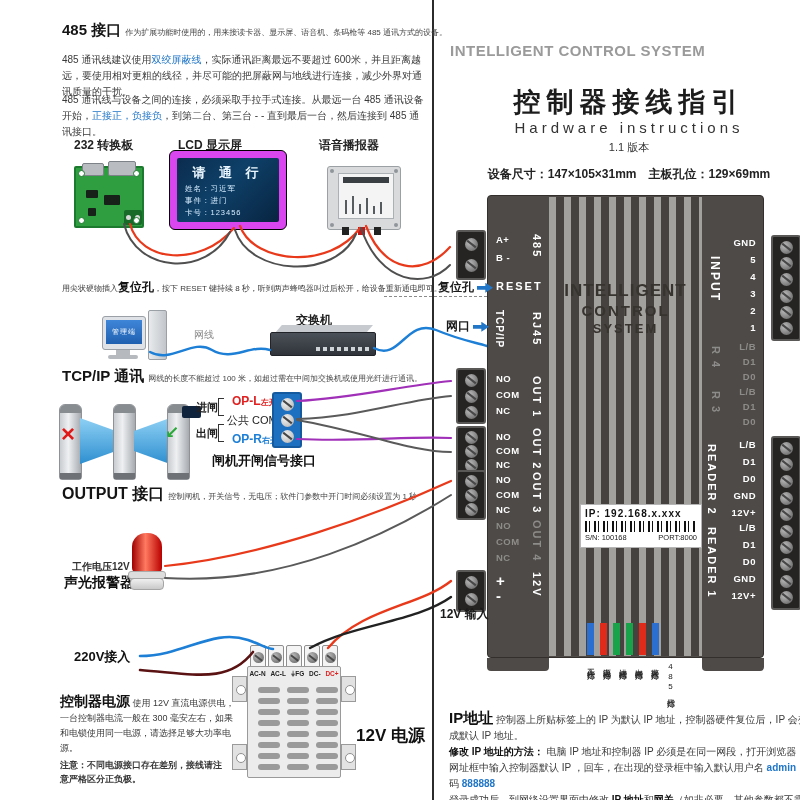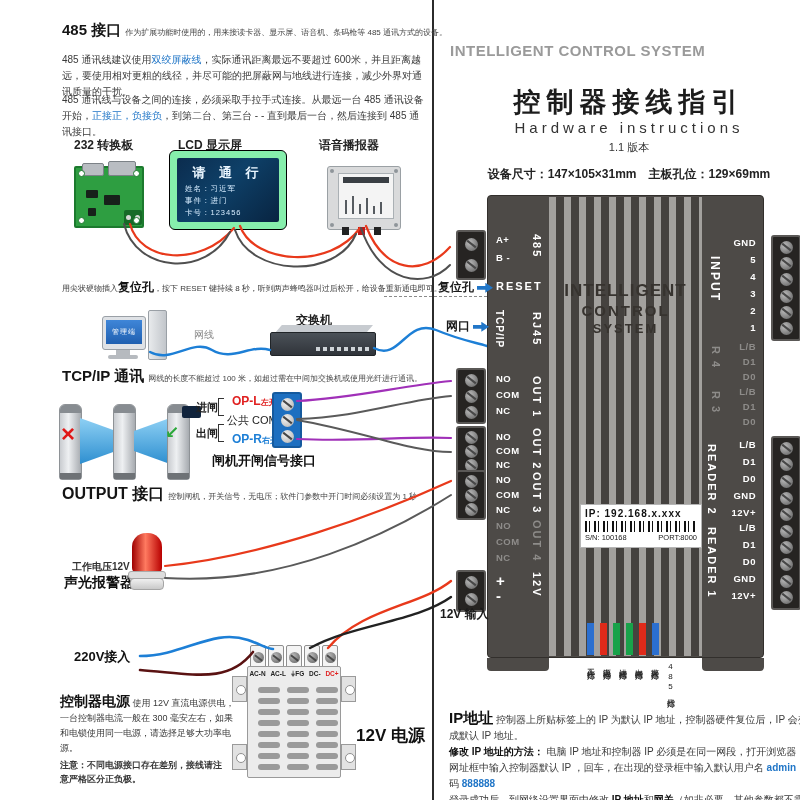--- a/index.html
+++ b/index.html
@@ -47,21 +47,21 @@
   .arrow{display:inline-block;width:16px;height:10px;background:#2176c7;vertical-align:middle;margin-left:3px;
          clip-path:polygon(0 32%,52% 32%,52% 0,100% 50%,52% 100%,52% 68%,0 68%);}
   .callout{position:absolute;font-size:12px;font-weight:bold;color:#1a1a1a;}
   
   .pcb{position:absolute;left:30px;top:166px;width:70px;height:62px;background:#2e9e41;border:2px solid #1c7a2e;border-radius:2px;box-sizing:border-box;}
   .db9{position:absolute;background:#b9bdc2;border:1px solid #7c8287;border-radius:2px;}
   .chip{position:absolute;background:#17211a;border-radius:1px;}
   .pcb-term{position:absolute;background:#176a28;border-radius:2px;display:flex;align-items:center;justify-content:space-around;}
   .pcb-term i{width:5px;height:5px;border-radius:50%;background:#d8d8d8;}
   .hole{position:absolute;width:5px;height:5px;border-radius:50%;background:#fff;border:1px solid #1c7a2e;}
-  .lcd{position:absolute;left:125px;top:150px;width:118px;height:80px;background:#86efac;border-radius:6px;border:1px solid #000;box-sizing:border-box;}
+  .lcd{position:absolute;left:125px;top:150px;width:118px;height:80px;background:#d946ef;border-radius:6px;border:1px solid #000;box-sizing:border-box;}
   .lcd .scr{position:absolute;left:7px;top:7px;right:7px;bottom:7px;border-radius:2px;
             background:linear-gradient(135deg,#0b2c4e,#0e4068 45%,#082441);color:#eaf6ff;}
   .lcd .head{font-size:13px;font-weight:bold;letter-spacing:5px;text-align:center;margin-top:6px;}
   .lcd .ln{font-size:7.5px;color:#d6ecff;margin:2px 0 0 8px;letter-spacing:1px;}
   .spk{position:absolute;left:283px;top:166px;width:74px;height:64px;background:#d9dadb;border:1px solid #9aa0a4;border-radius:3px;box-sizing:border-box;}
   .spk .panel{position:absolute;left:10px;top:6px;width:54px;height:44px;background:#f4f4f4;border:1px solid #aab0b4;}
   .spk .bar{position:absolute;left:4px;top:3px;right:4px;height:6px;background:#3a3f44;}
   .spk .eq{position:absolute;left:6px;bottom:4px;display:flex;gap:5px;align-items:flex-end;height:22px;}
   .spk .eq i{width:2px;background:#565b60;display:block;}
   .spk .plug{position:absolute;bottom:-6px;width:7px;height:8px;background:#222;}

